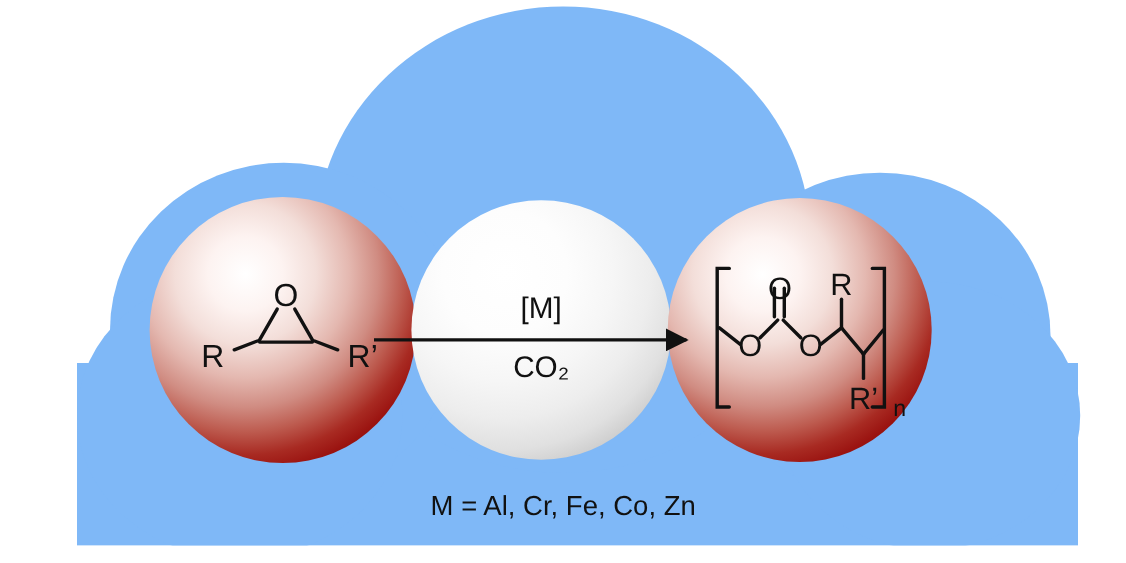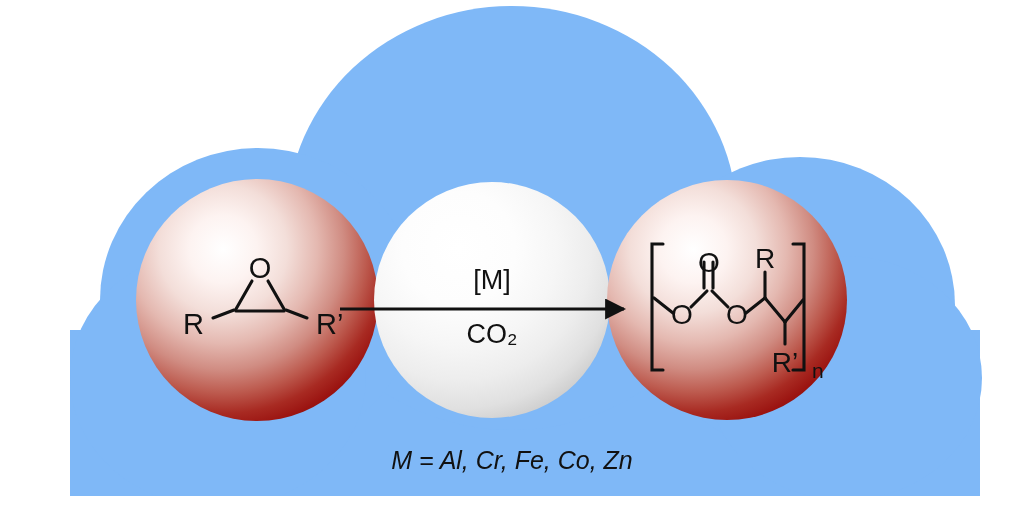--- a/index.html
+++ b/index.html
@@ -150,15 +150,15 @@
     </g>
 
     <text x="709" y="272" text-anchor="middle" font-size="28" font-family="Liberation Sans, sans-serif" fill="#111111">O</text>
     <text x="682" y="324" text-anchor="middle" font-size="28" font-family="Liberation Sans, sans-serif" fill="#111111">O</text>
     <text x="737" y="324" text-anchor="middle" font-size="28" font-family="Liberation Sans, sans-serif" fill="#111111">O</text>
     <text x="765" y="268" text-anchor="middle" font-size="28" font-family="Liberation Sans, sans-serif" fill="#111111">R</text>
     <text x="785" y="372" text-anchor="middle" font-size="28" font-family="Liberation Sans, sans-serif" fill="#111111">R’</text>
     <text x="812" y="378" text-anchor="start" font-size="21" font-family="Liberation Sans, sans-serif" fill="#111111">n</text>
   </svg>
 
-  <div class="caption-text" style="top:446px; font-size:25px; z-index:4;font-style:italic;">M = Al, Cr, Fe, Co, Zn</div>
+  <div class="caption-text" style="top:446px; font-size:25px; z-index:4;">M = Al, Cr, Fe, Co, Zn</div>
 
 </div>
 
 </body></html>

